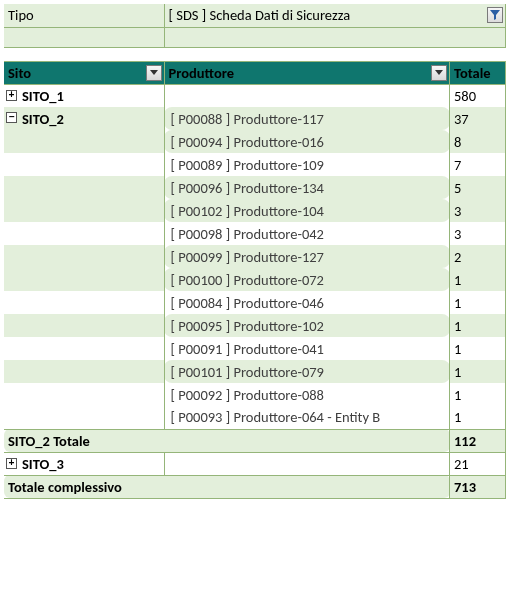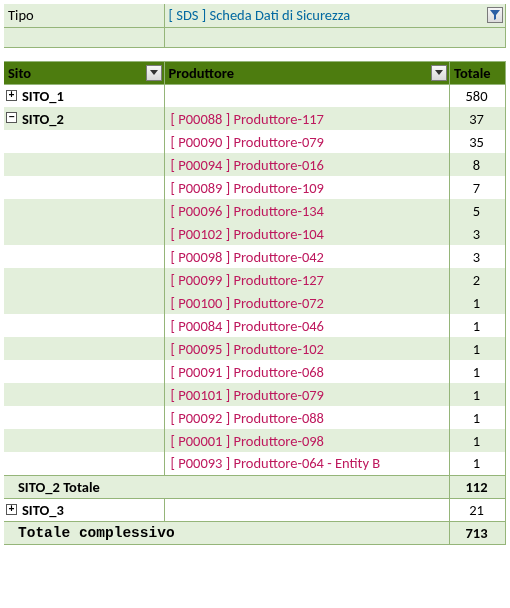--- a/index.html
+++ b/index.html
@@ -27,34 +27,34 @@
   .col-sito  { width: 160px; }
   .col-prod  { width: auto; }
   .col-tot   { width: 56px; }
   .filter-row td {
     background: #e3efdb;
     border: 1px solid #95b579;
     border-top: none;
   }
   .filter-row .no-left { border-left: none; }
   .filter-label { color: #000; }
-  .filter-value { color: #0369a1; position: relative; }
+  .filter-value { color: #000000; position: relative; }
   .filter-icon {
     position: absolute; right: 2px; top: 3px;
     width: 16px; height: 16px;
     border: 1px solid #7a7a7a;
     background: linear-gradient(#f5f5f5,#dcdcdc);
     display: flex; align-items: center; justify-content: center;
   }
   .filter-icon svg { display:block; }
   .spacer-row td { height: 20px; background:#e3efdb; border-right: 1px solid #95b579; border-bottom: 1px solid #95b579;}
   .spacer-row td.first{ border-left:none;}
   .gap-row td { height: 14px; background:#fff; }
   .header-row td {
-    background: #4d7c0f;
+    background: #0f766e;
     border: 1px solid #95b579;
     font-weight: bold;
     position: relative;
   }
   .header-row td.first{ border-left:none;}
   .dd-icon {
     position: absolute; right: 2px; top: 3px;
     width: 16px; height: 16px;
     border: 1px solid #7a7a7a;
     background: linear-gradient(#f7f7f7,#d9d9d9);
@@ -66,49 +66,49 @@
     border-right:4px solid transparent;
     border-top:5px solid #333;
   }
   .data-row td {
     border-right: 1px solid #95b579;
     background: #e3efdb;
   }
   .data-row td.first { border-left:none; }
   .data-row.alt td { background:#fff; }
   .group-cell { font-weight:bold; position:relative; padding-left:18px; }
-  .group-cell.sub { padding-left:14px; }
+  .group-cell.sub { padding-left:4px;border-radius:6px; }
   .outline-btn{
     position:absolute; left:2px; top:5px;
     width:11px; height:11px;
     border:1px solid #555;
     background:#fff;
     font-size:10px; line-height:9px;
     text-align:center;
     font-family: "Courier New", monospace;
     color:#000;
   }
-  .producer { color:#be185d; padding-left:6px;}
-  .num { text-align:center; padding-right:6px;}
+  .producer { color:#404040; padding-left:6px;border-radius:8px;}
+  .num { text-align:left; padding-right:6px;}
   .sub-total td {
     background:#e3efdb;
     border-top:1px solid #95b579;
     border-bottom:1px solid #95b579;
     border-right:1px solid #95b579;
     font-weight:bold;
   }
   .sub-total td.first{border-left:none;}
   .grand-total td{
     background:#e3efdb;
     border-top:1px solid #95b579;
     border-bottom:1px solid #95b579;
     border-right:1px solid #95b579;
     font-weight:bold;
   }
-  .grand-total td.first{border-left:none;font-family:Liberation Mono, monospace;}
+  .grand-total td.first{border-left:none;}
 </style>
 </head>
 <body>
 
 <table>
   <colgroup>
     <col class="col-sito">
       <col class="col-prod">
       <col class="col-tot">
   </colgroup>
@@ -149,25 +149,20 @@
   <tr class="data-row alt">
         <td class="first group-cell"><span class="outline-btn">+</span>SITO_1</td>
         <td></td>
         <td class="num">580</td>
       </tr>
       <tr class="data-row">
         <td class="first group-cell"><span class="outline-btn">−</span>SITO_2</td>
         <td class="producer">[ P00088 ] Produttore-117</td>
         <td class="num">37</td>
       </tr>
-      <tr class="data-row alt">
-        <td class="first"></td>
-        <td class="producer">[ P00090 ] Produttore-079</td>
-        <td class="num">35</td>
-      </tr>
       <tr class="data-row">
         <td class="first"></td>
         <td class="producer">[ P00094 ] Produttore-016</td>
         <td class="num">8</td>
       </tr>
       <tr class="data-row alt">
         <td class="first"></td>
         <td class="producer">[ P00089 ] Produttore-109</td>
         <td class="num">7</td>
       </tr>
@@ -201,36 +196,31 @@
         <td class="producer">[ P00084 ] Produttore-046</td>
         <td class="num">1</td>
       </tr>
       <tr class="data-row">
         <td class="first"></td>
         <td class="producer">[ P00095 ] Produttore-102</td>
         <td class="num">1</td>
       </tr>
       <tr class="data-row alt">
         <td class="first"></td>
-        <td class="producer">[ P00091 ] Produttore-068</td>
+        <td class="producer">[ P00091 ] Produttore-041</td>
         <td class="num">1</td>
       </tr>
       <tr class="data-row">
         <td class="first"></td>
         <td class="producer">[ P00101 ] Produttore-079</td>
         <td class="num">1</td>
       </tr>
       <tr class="data-row alt">
         <td class="first"></td>
         <td class="producer">[ P00092 ] Produttore-088</td>
-        <td class="num">1</td>
-      </tr>
-      <tr class="data-row">
-        <td class="first"></td>
-        <td class="producer">[ P00001 ] Produttore-098</td>
         <td class="num">1</td>
       </tr>
       <tr class="data-row alt">
         <td class="first"></td>
         <td class="producer">[ P00093 ] Produttore-064 - Entity B</td>
         <td class="num">1</td>
       </tr>
       <tr class="sub-total">
         <td class="first group-cell sub" colspan="2">SITO_2 Totale</td>
         <td class="num">112</td>

